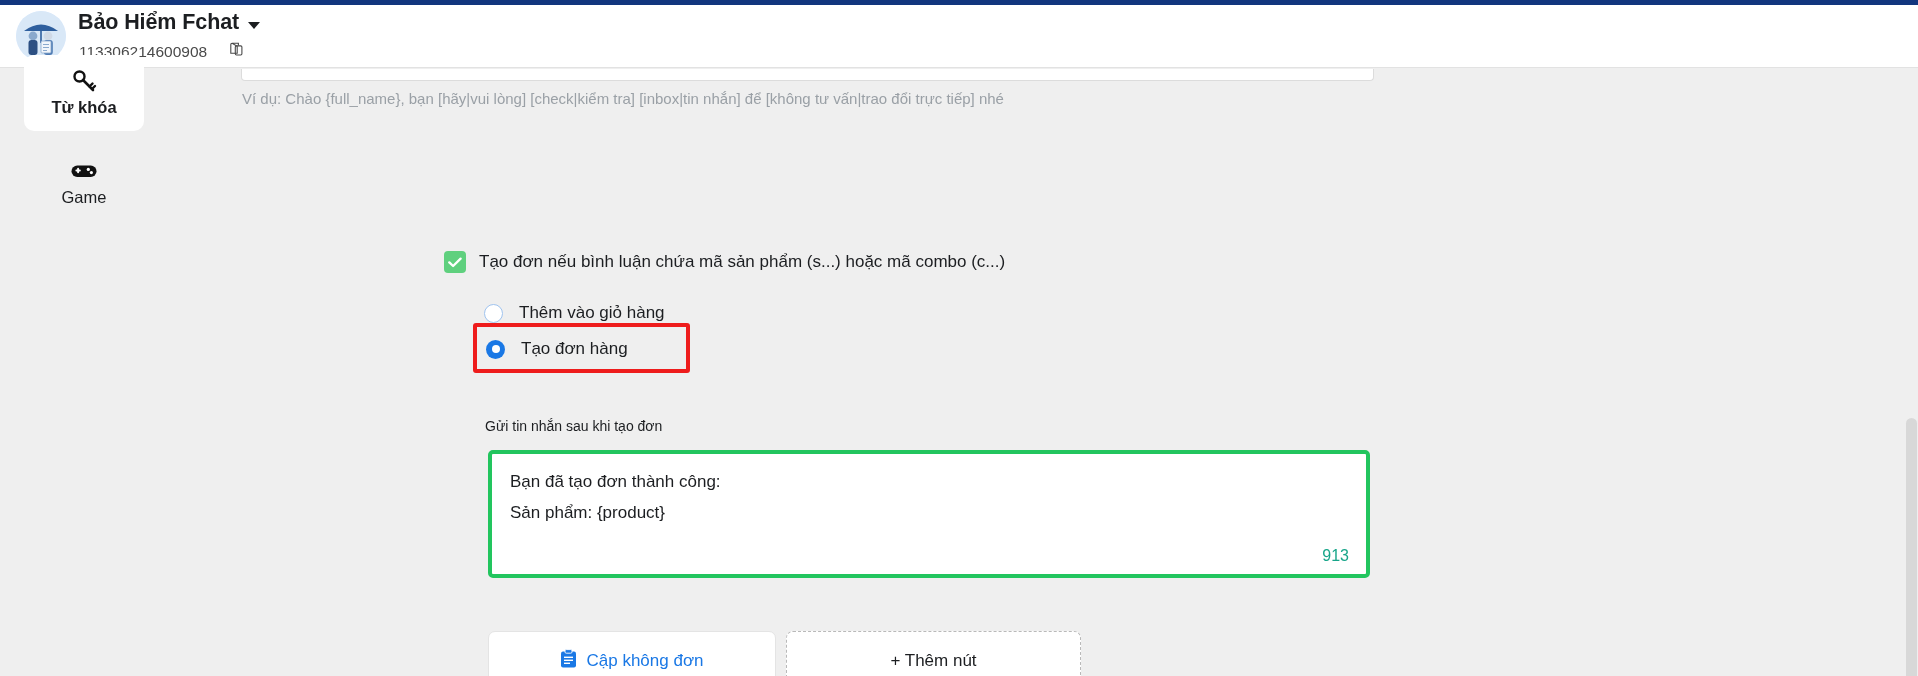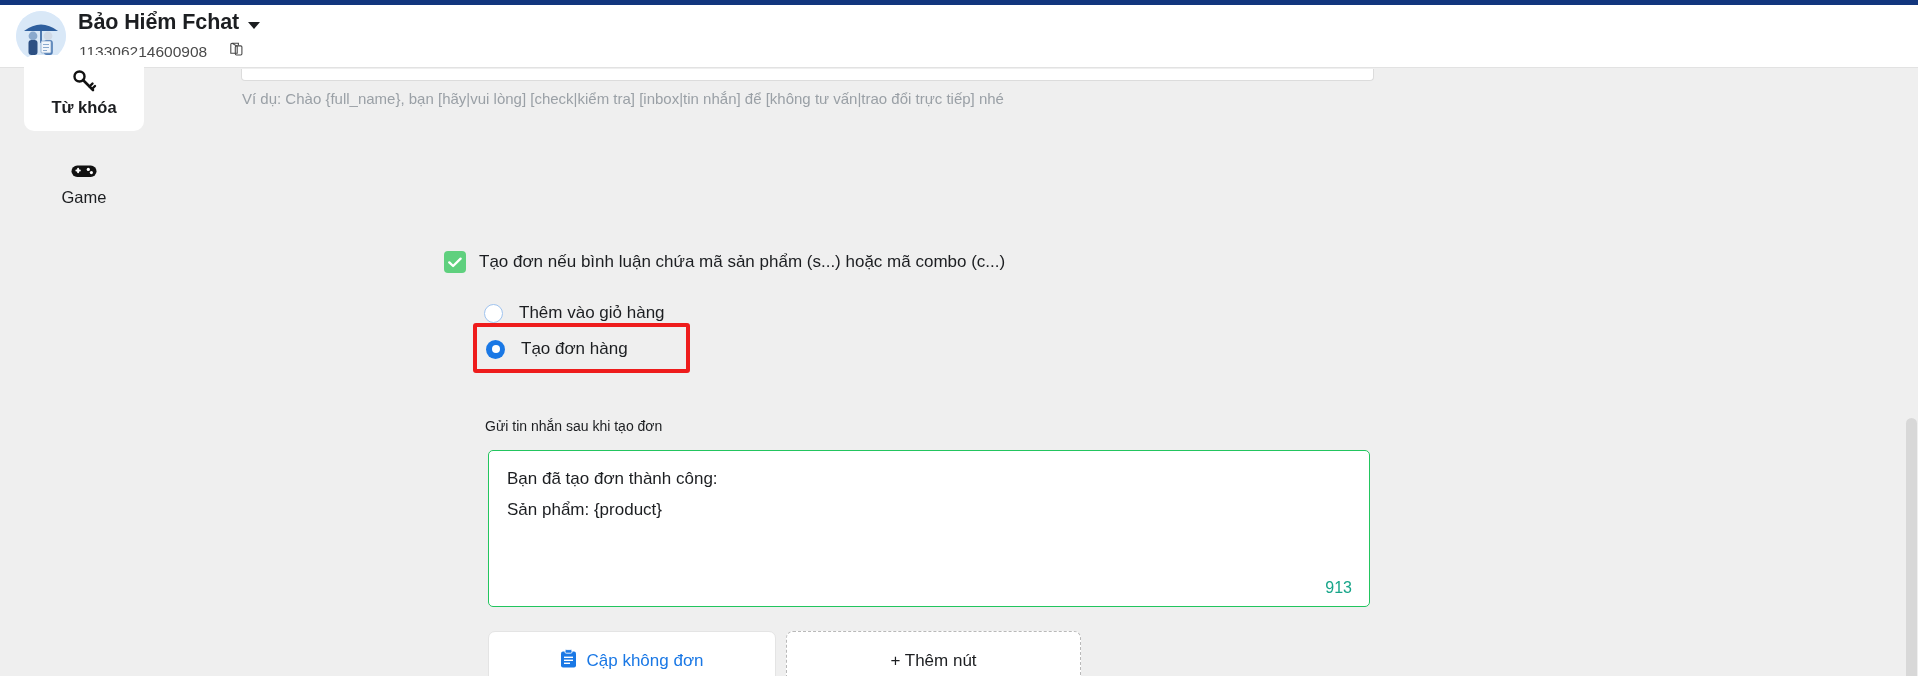--- a/index.html
+++ b/index.html
@@ -237,23 +237,23 @@
     left: 289px;
     top: 349px;
     font-size: 14px;
     color: #1c1e21;
   }
   .msg-box {
     position: absolute;
     left: 292px;
     top: 381px;
     width: 882px;
-    height: 157px;
-    background: #ffffff;
-    border: 1px solid #22c55e;
+    height: 128px;
+    background: #ffffff;
+    border: 4px solid #22c55e;
     border-radius: 5px;
   }
   .msg-text {
     position: absolute;
     left: 18px; top: 12px;
     font-size: 17px;
     line-height: 31px;
     color: #1c1e21;
     white-space: pre-wrap;
   }

